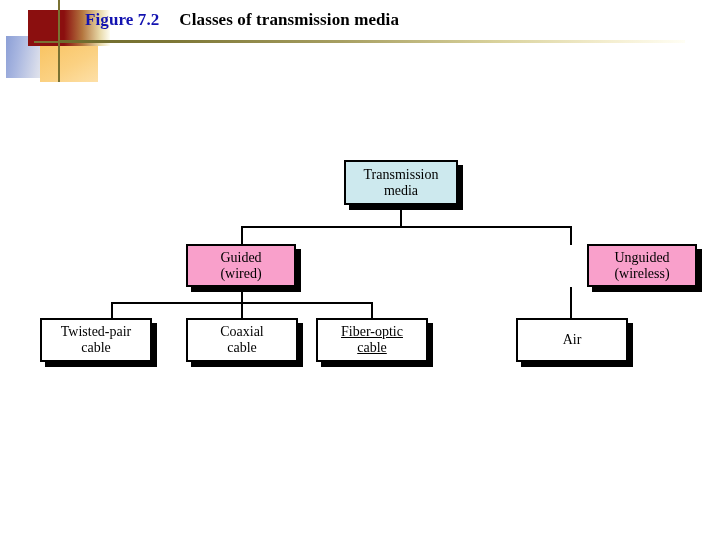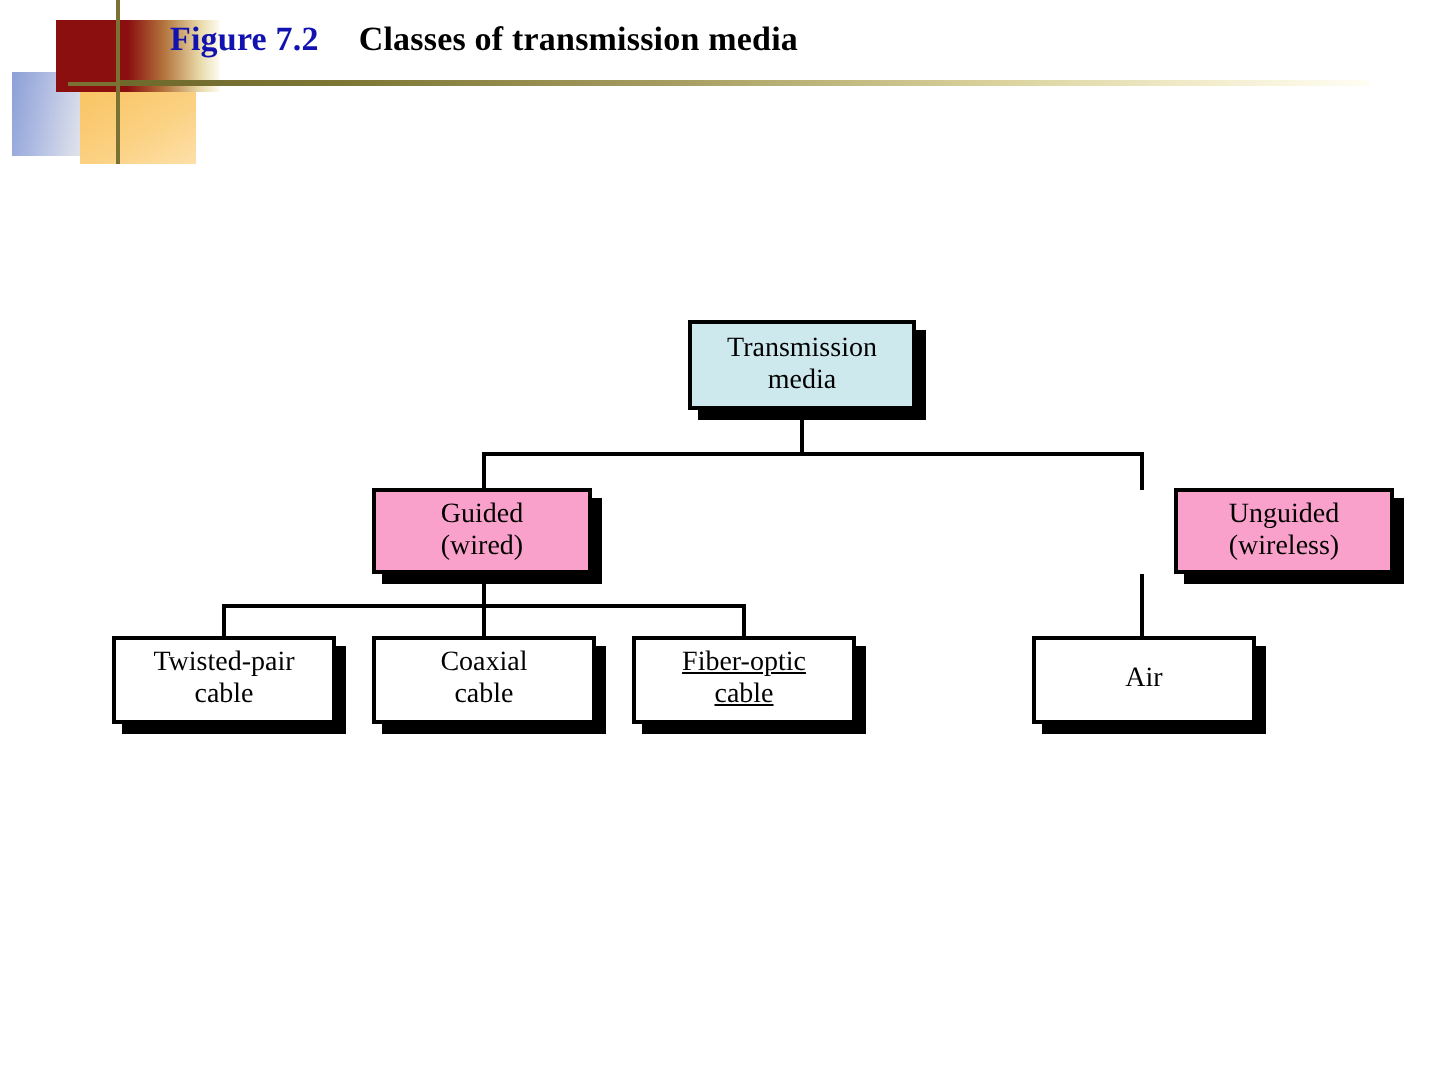--- a/index.html
+++ b/index.html
@@ -186,21 +186,21 @@
     </span>
   </div>
 
   <div class="node fill-pink" style="left:540px; top:244px; width:110px; height:43px;margin-left:47px;">
     <span class="node-text">
       <span>Unguided</span><br>
       <span>(wireless)</span>
     </span>
   </div>
 
-  <div class="node fill-white" style="left:56px; top:318px; width:112px; height:44px;">
+  <div class="node fill-white" style="left:40px; top:318px; width:112px; height:44px;">
     <span class="node-text">
       <span>Twisted-pair</span><br>
       <span>cable</span>
     </span>
   </div>
 
   <div class="node fill-white" style="left:186px; top:318px; width:112px; height:44px;">
     <span class="node-text">
       <span>Coaxial</span><br>
       <span>cable</span>

